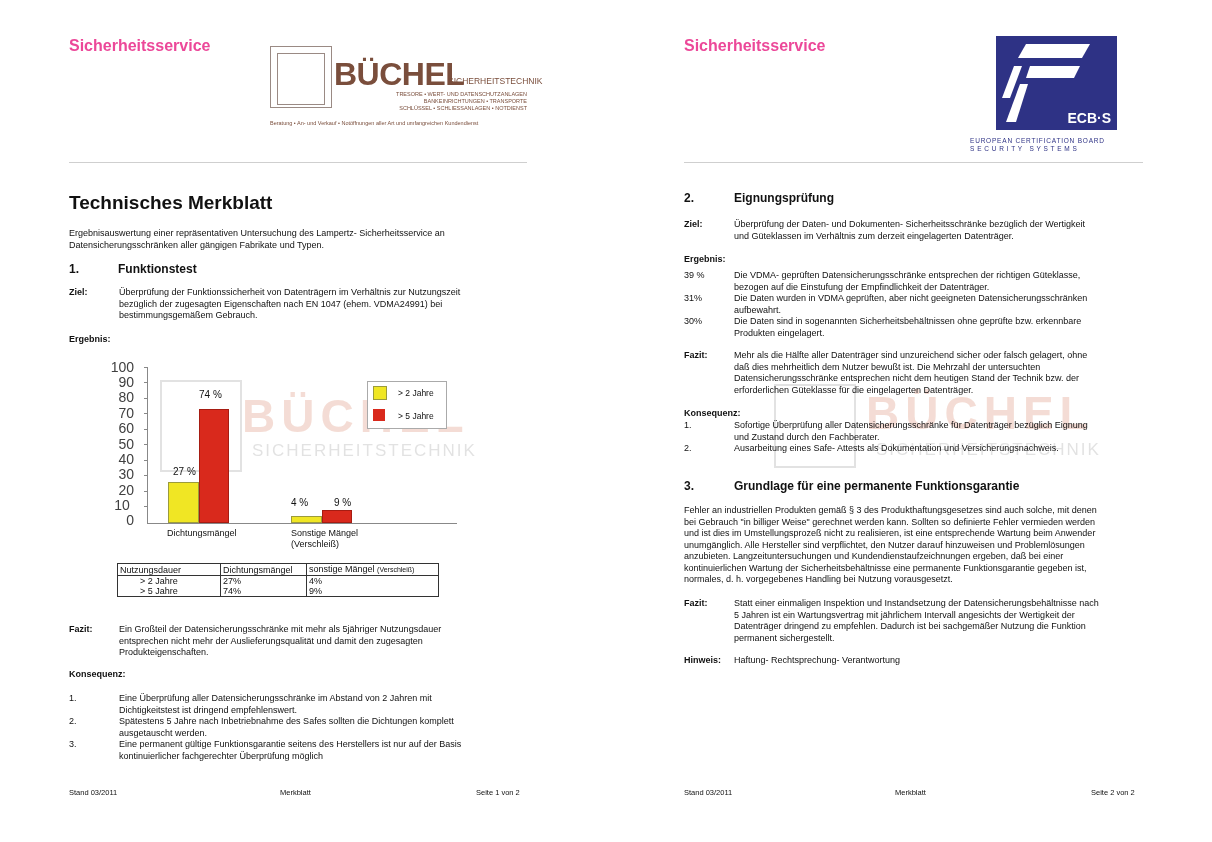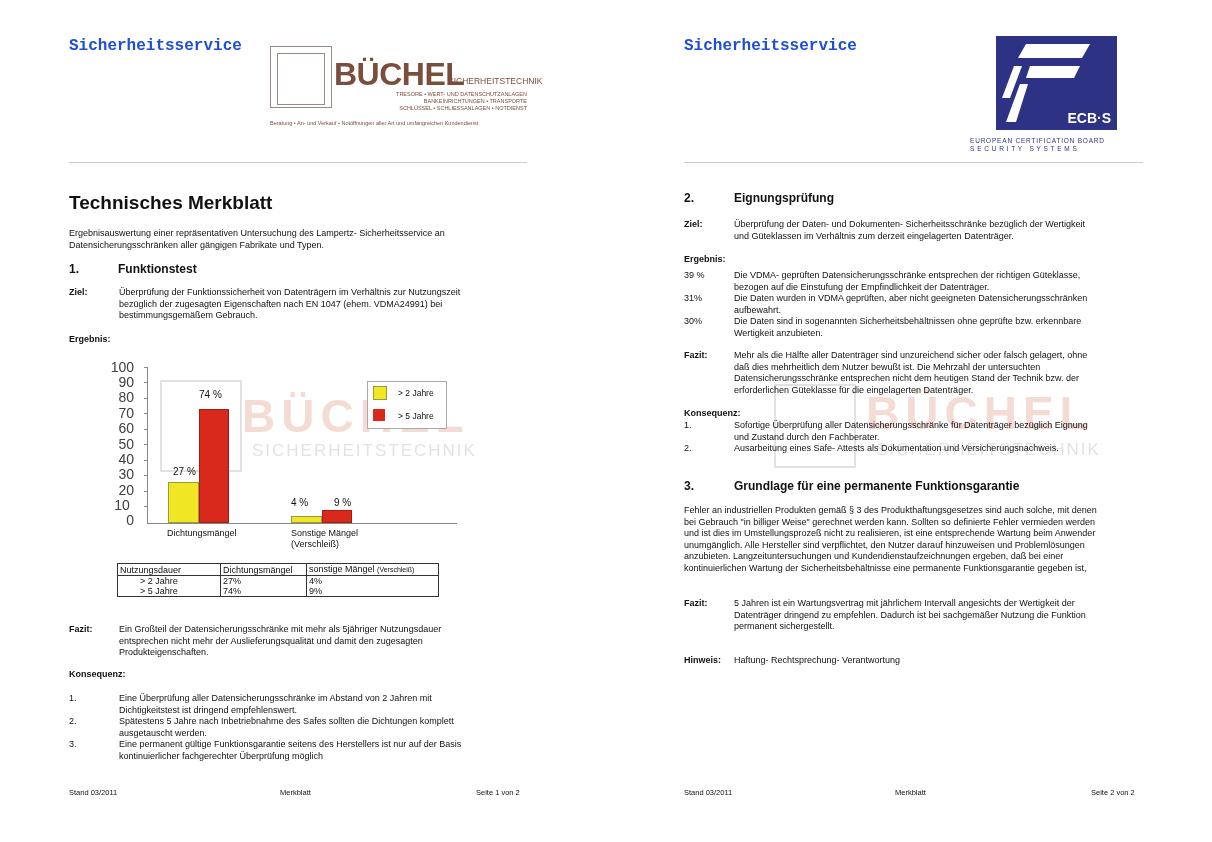--- a/index.html
+++ b/index.html
@@ -1,20 +1,20 @@
 <!DOCTYPE html>
 <html><head>
 <meta charset="utf-8">
 <style>
   html, body { margin:0; padding:0; background:#ffffff; }
   body { width:1212px; height:842px; position:relative; overflow:hidden; font-family:"Liberation Sans", sans-serif; color:#111; }
   .page { position:absolute; top:0; width:606px; height:842px; }
   #page1 { left:0; }
   #page2 { left:606px; }
-  .brand { position:absolute; left:69px; top:37px; font-size:16px; font-weight:bold; color:#1d4ed8;font-family:Liberation Mono, monospace; }
+  .brand { position:absolute; left:69px; top:37px; font-size:16px; font-weight:bold; color:#ec4899; }
   #page2 .brand { left:78px; }
   .hr { position:absolute; left:69px; width:458px; height:1px; background:#cfcfcf; top:162px; }
   #page2 .hr { left:78px; width:459px; }
   .abs { position:absolute; }
   .t9 { font-size:9px; line-height:11.5px; }
   .b { font-weight:bold; }
   .title { font-size:19px; font-weight:bold; }
   .h2 { font-size:12px; font-weight:bold; }
   .row { position:absolute; font-size:9px; line-height:11.5px; }
   .row .lbl { position:absolute; left:0; top:0; }
@@ -256,21 +256,21 @@
     <span class="lbl">31%</span>
     <div class="txt">
         <div>Die Daten wurden in VDMA geprüften, aber nicht geeigneten Datensicherungsschränken</div>
         <div>aufbewahrt.</div>
       </div>
   </div>
   <div class="row" style="left:78px;top:316px;width:460px;">
     <span class="lbl">30%</span>
     <div class="txt">
         <div>Die Daten sind in sogenannten Sicherheitsbehältnissen ohne geprüfte bzw. erkennbare</div>
-        <div>Wertigkeit anzubieten.</div>
+        <div>Produkten eingelagert.</div>
       </div>
   </div>
 
   <div class="row" style="left:78px;top:350px;width:460px;">
     <span class="lbl b">Fazit:</span>
     <div class="txt">
       <div>Mehr als die Hälfte aller Datenträger sind unzureichend sicher oder falsch gelagert, ohne</div>
       <div>daß dies mehrheitlich dem Nutzer bewußt ist. Die Mehrzahl der untersuchten</div>
       <div>Datensicherungsschränke entsprechen nicht dem heutigen Stand der Technik bzw. der</div>
       <div>erforderlichen Güteklasse für die eingelagerten Datenträger.</div>
@@ -295,25 +295,27 @@
   <div class="abs h2" style="left:78px;top:479px;">3.</div>
   <div class="abs h2" style="left:128px;top:479px;">Grundlage für eine permanente Funktionsgarantie</div>
 
   <div class="abs t9" style="left:78px;top:505px;width:470px;">
     <div>Fehler an industriellen Produkten gemäß § 3 des Produkthaftungsgesetzes sind auch solche, mit denen</div>
     <div>bei Gebrauch "in billiger Weise" gerechnet werden kann. Sollten so definierte Fehler vermieden werden</div>
     <div>und ist dies im Umstellungsprozeß nicht zu realisieren, ist eine entsprechende Wartung beim Anwender</div>
     <div>unumgänglich. Alle Hersteller sind verpflichtet, den Nutzer darauf hinzuweisen und Problemlösungen</div>
     <div>anzubieten. Langzeituntersuchungen und Kundendienstaufzeichnungen ergeben, daß bei einer</div>
     <div>kontinuierlichen Wartung der Sicherheitsbehältnisse eine permanente Funktionsgarantie gegeben ist,</div>
+    <div>normales, d. h. vorgegebenes Handling bei Nutzung vorausgesetzt.</div>
   </div>
 
   <div class="row" style="left:78px;top:598px;width:460px;">
     <span class="lbl b">Fazit:</span>
     <div class="txt">
+      <div>Statt einer einmaligen Inspektion und Instandsetzung der Datensicherungsbehältnisse nach</div>
       <div>5 Jahren ist ein Wartungsvertrag mit jährlichem Intervall angesichts der Wertigkeit der</div>
       <div>Datenträger dringend zu empfehlen. Dadurch ist bei sachgemäßer Nutzung die Funktion</div>
       <div>permanent sichergestellt.</div>
     </div>
   </div>
 
   <div class="row" style="left:78px;top:655px;width:460px;">
     <span class="lbl b">Hinweis:</span>
     <div class="txt">Haftung- Rechtsprechung- Verantwortung</div>
   </div>

